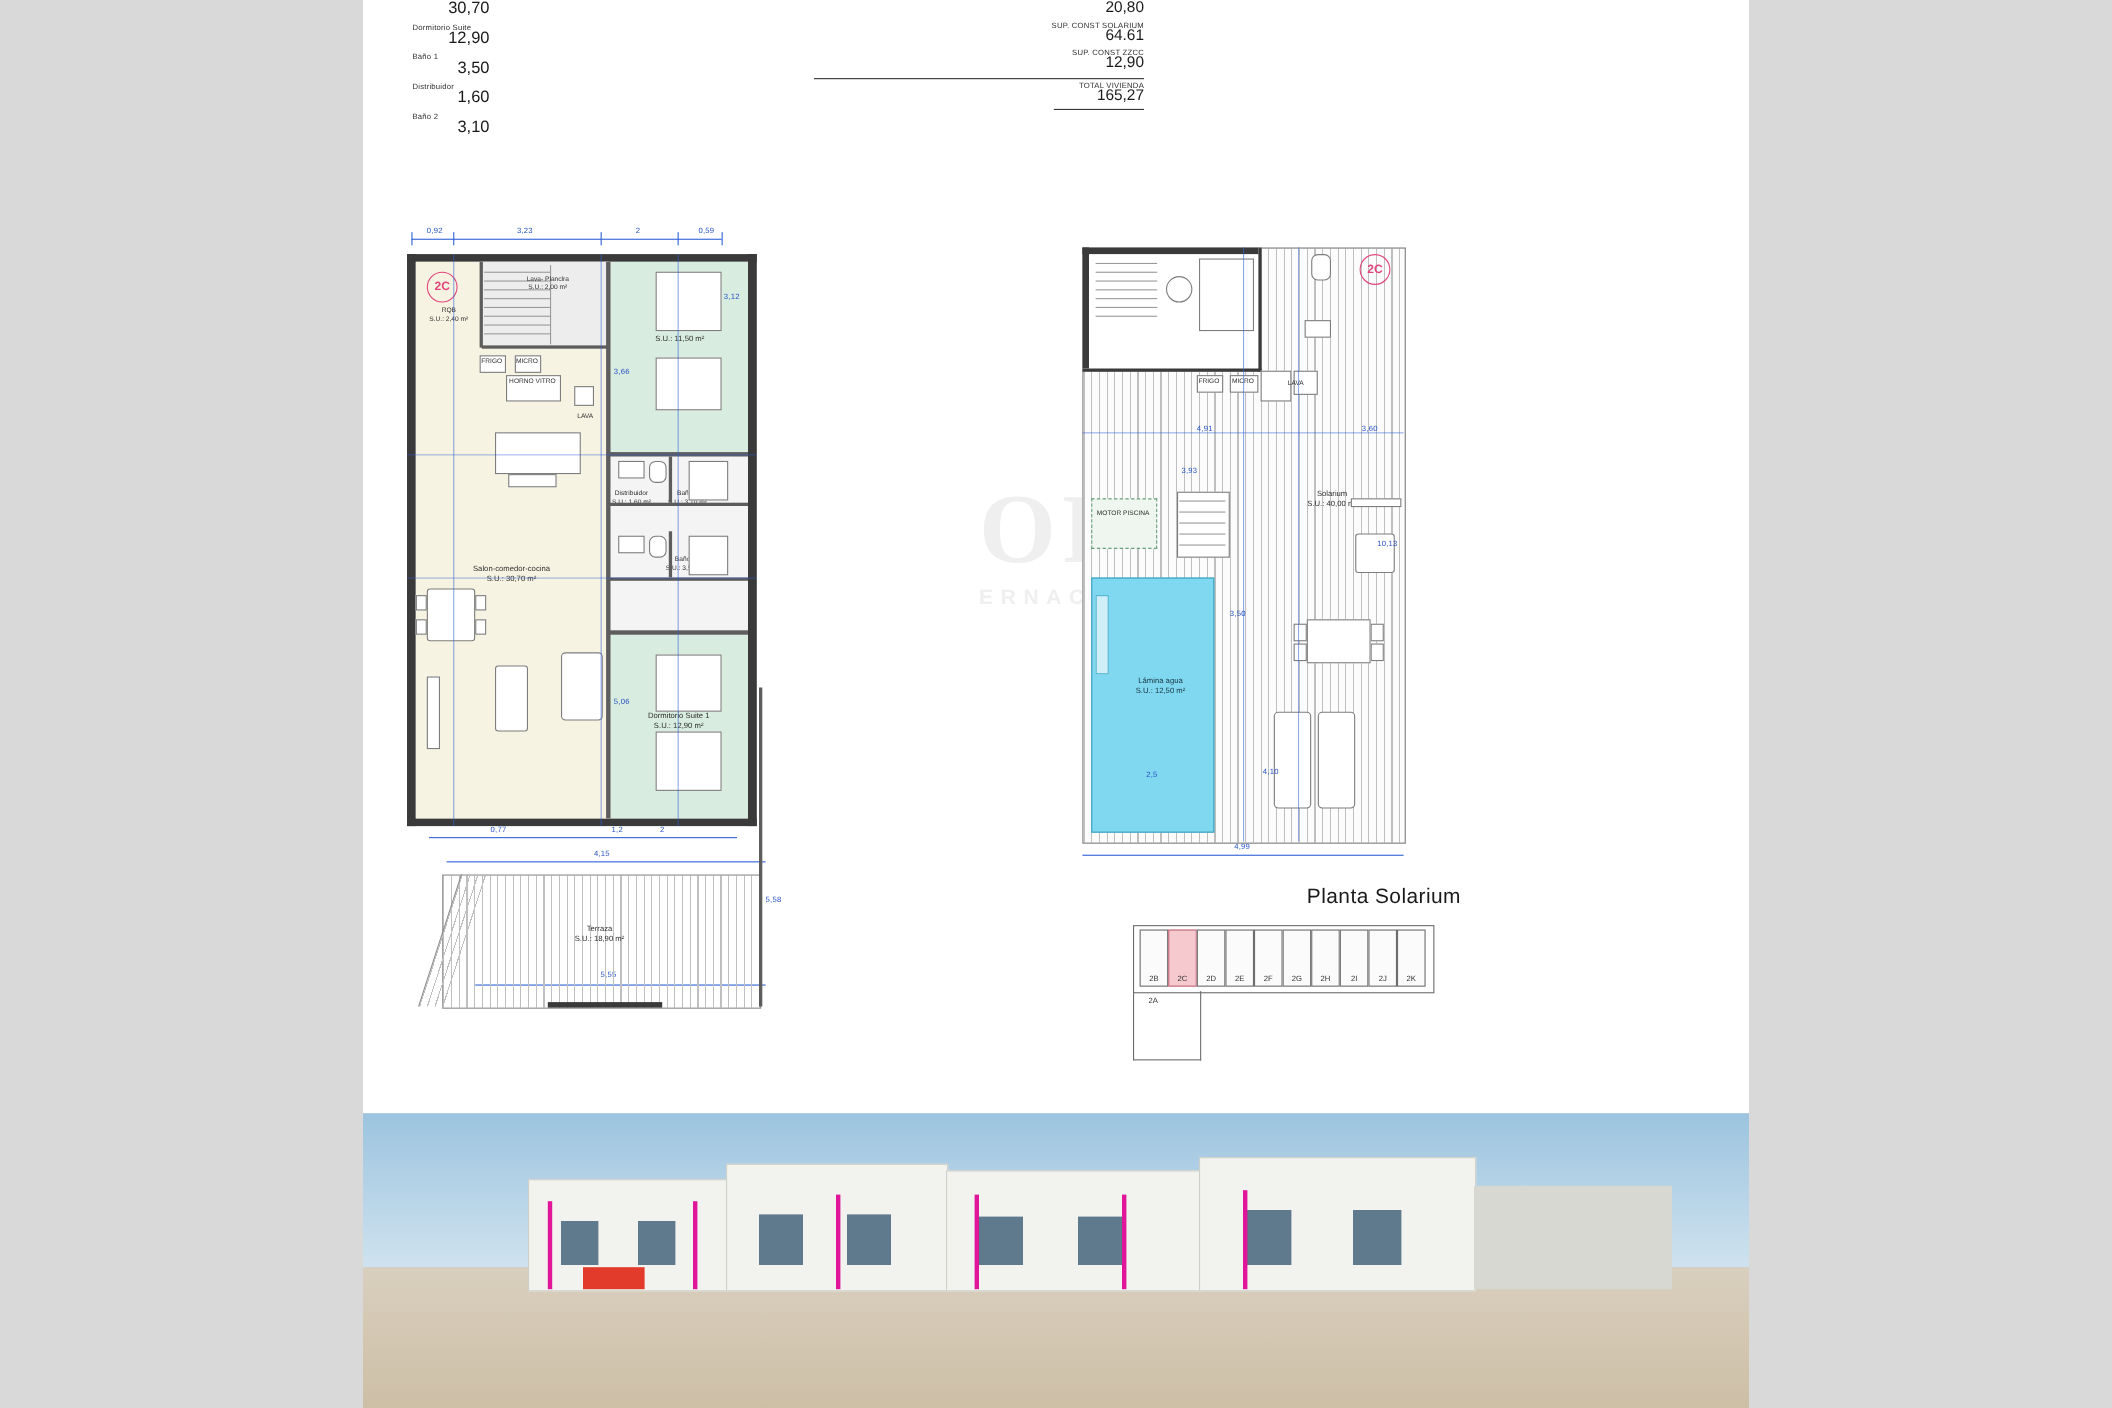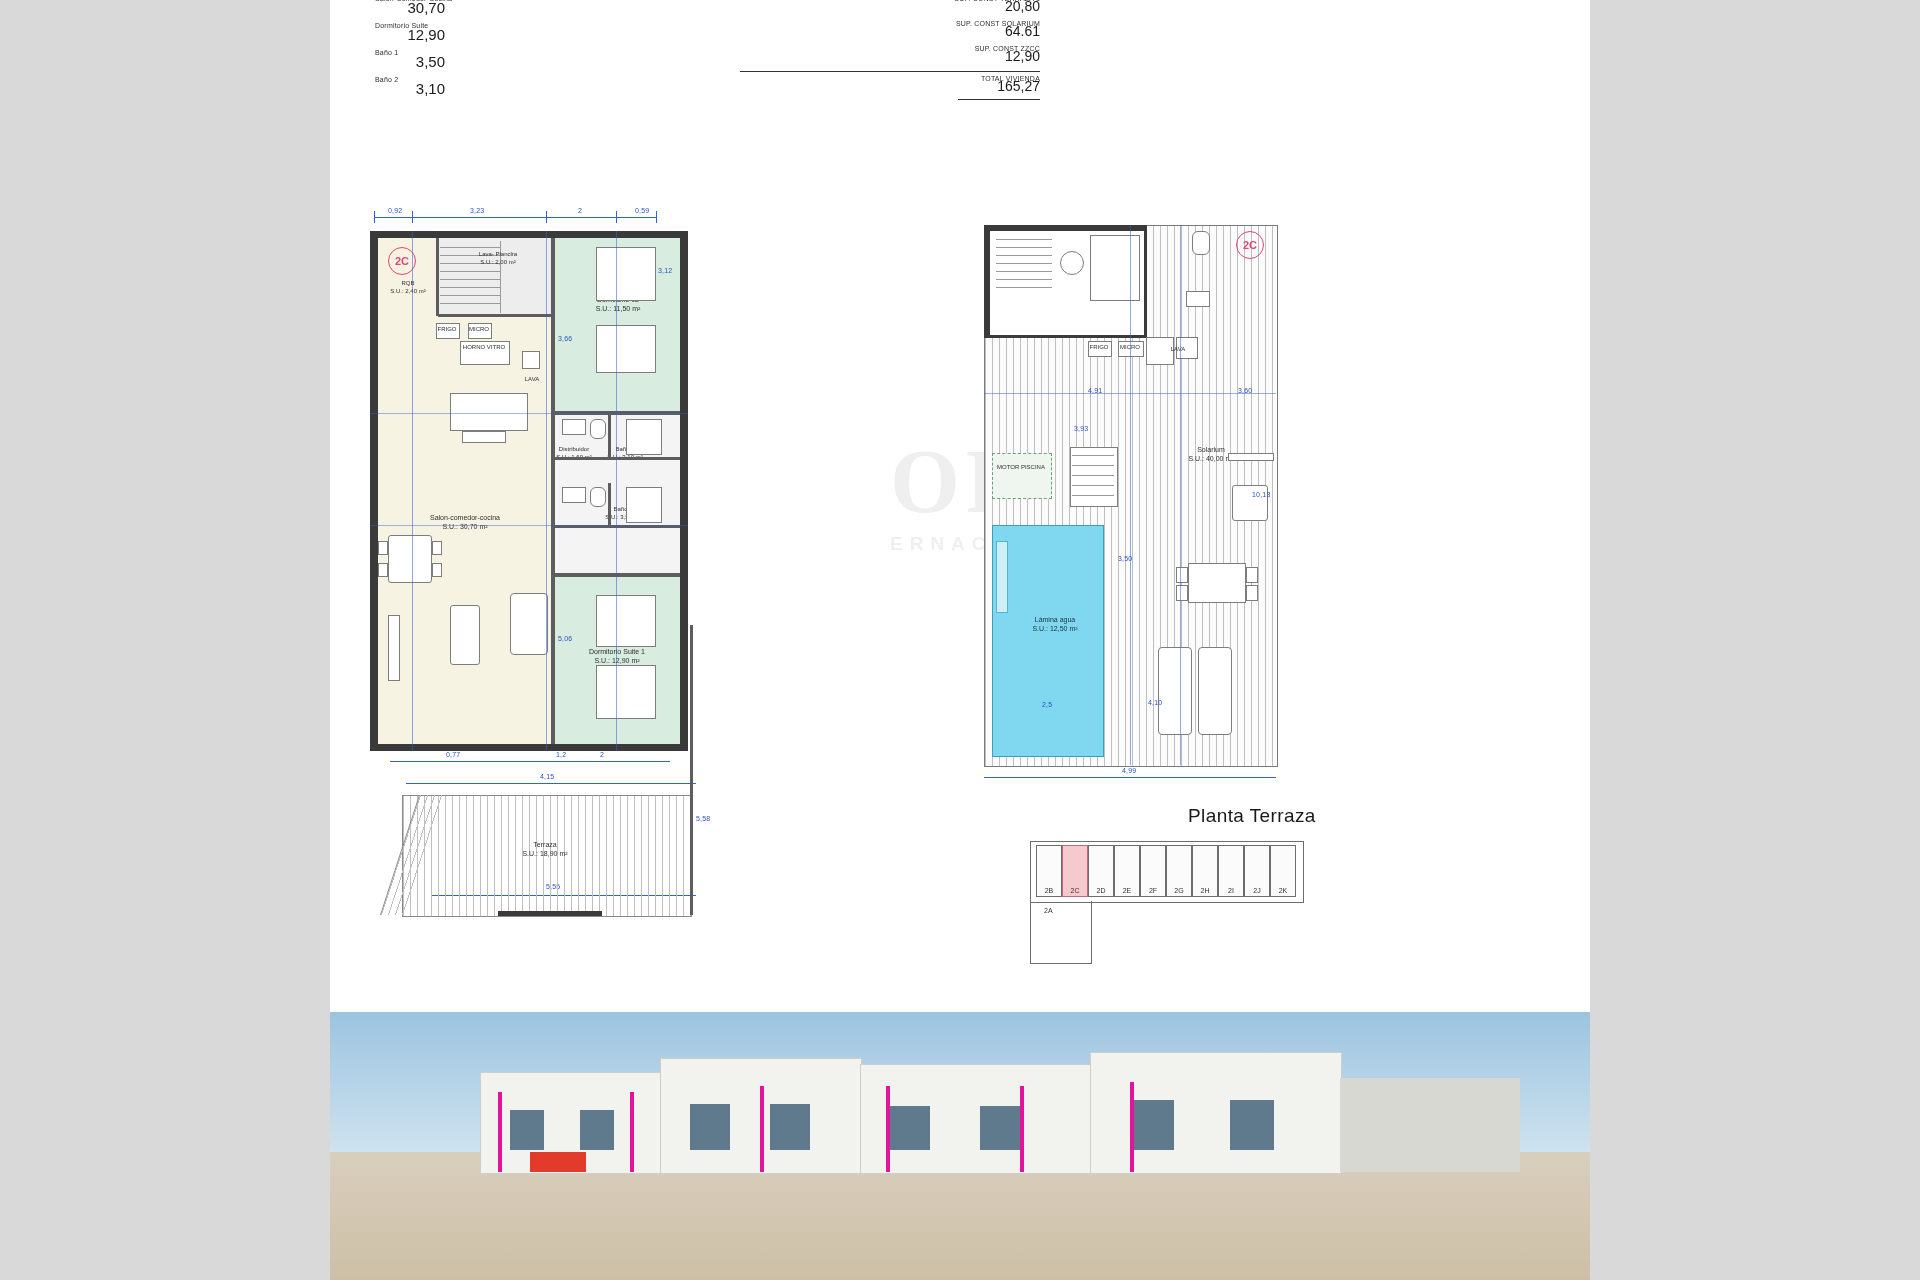--- a/index.html
+++ b/index.html
@@ -94,20 +94,24 @@
     </div>
     <div class="row">
       <span class="lbl">Dormitorio Suite</span>
       <span class="val">12,90</span>
     </div>
     <div class="row">
       <span class="lbl">Baño 1</span>
       <span class="val">3,50</span>
     </div>
     <div class="row">
+      <span class="lbl">Distribuidor</span>
+      <span class="val">1,60</span>
+    </div>
+    <div class="row">
       <span class="lbl">Baño 2</span>
       <span class="val">3,10</span>
     </div>
   </div>
 
   <div class="areas2">
     <div class="row">
       <span class="lbl">SUP. CONST TERRAZA 1</span>
       <span class="val">20,80</span>
     </div>
@@ -349,21 +353,21 @@
     <div class="dim" style="left:268px;top:192px;">3,60</div>
     <div class="dim" style="left:104px;top:230px;">3,93</div>
     <div class="dim" style="left:148px;top:360px;">3,50</div>
     <div class="dim" style="left:72px;top:506px;">2,5</div>
     <div class="dim" style="left:178px;top:504px;">4,10</div>
     <div class="dim" style="left:282px;top:296px;">10,13</div>
     <div class="dimline" style="left:14px;top:582px;width:292px;"></div>
     <div class="dim" style="left:152px;top:572px;">4,99</div>
   </div>
 
-  <div class="plantitle" style="left:858px;top:805px;">Planta Terraza</div>
+  <div class="plantitle" style="left:858px;top:805px;">Planta Solarium</div>
 
   <div class="keyplan">
     <div class="kp-unit" style="left:6px;top:10px;width:24px;height:48px;">2B</div>
     <div class="kp-unit sel" style="left:32px;top:10px;width:24px;height:48px;">2C</div>
     <div class="kp-unit" style="left:58px;top:10px;width:24px;height:48px;">2D</div>
     <div class="kp-unit" style="left:84px;top:10px;width:24px;height:48px;">2E</div>
     <div class="kp-unit" style="left:110px;top:10px;width:24px;height:48px;">2F</div>
     <div class="kp-unit" style="left:136px;top:10px;width:24px;height:48px;">2G</div>
     <div class="kp-unit" style="left:162px;top:10px;width:24px;height:48px;">2H</div>
     <div class="kp-unit" style="left:188px;top:10px;width:24px;height:48px;">2I</div>

